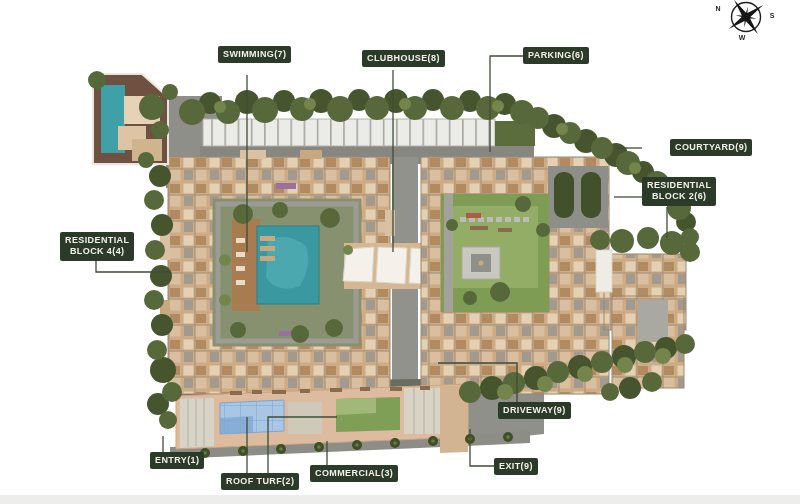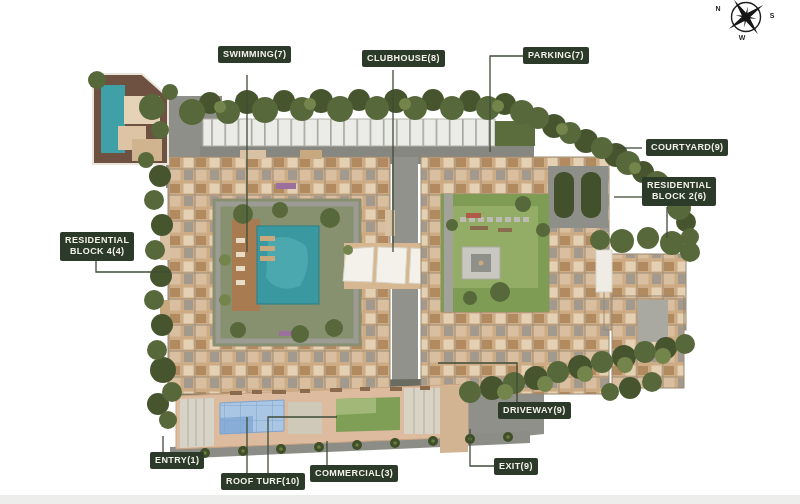--- a/index.html
+++ b/index.html
@@ -311,32 +311,32 @@
       <path d="M0,-21 L2.5,-3.5 L7.5,-7.5 L3.5,-2.5 L21,0 L3.5,2.5 L7.5,7.5 L2.5,3.5 L0,21 L-2.5,3.5 L-7.5,7.5 L-3.5,2.5 L-21,0 L-3.5,-2.5 L-7.5,-7.5 L-2.5,-3.5 Z" fill="#161616"></path>
     </g>
     <text x="718" y="11" font-size="7" font-weight="bold" fill="#1e1e1e" text-anchor="middle">N</text>
     <text x="772" y="18" font-size="7" font-weight="bold" fill="#1e1e1e" text-anchor="middle">S</text>
     <text x="742" y="40" font-size="7" font-weight="bold" fill="#1e1e1e" text-anchor="middle">W</text>
   </g>
 </svg>
 
 <div class="tag" style="left:218px;top:46px">SWIMMING(7)</div>
 <div class="tag" style="left:362px;top:50px">CLUBHOUSE(8)</div>
-<div class="tag" style="left:523px;top:47px">PARKING(7)</div>
-<div class="tag" style="left:646px;top:139px">COURTYARD(9)</div>
+<div class="tag" style="left:523px;top:47px">PARKING(6)</div>
+<div class="tag" style="left:670px;top:139px">COURTYARD(9)</div>
 
 <div class="tag two" style="left:642px;top:177px">
   <span>RESIDENTIAL</span>
   <span>BLOCK 2(6)</span>
 </div>
 
 <div class="tag two" style="left:60px;top:232px">
   <span>RESIDENTIAL</span>
   <span>BLOCK 4(4)</span>
 </div>
 
 <div class="tag" style="left:498px;top:402px">DRIVEWAY(9)</div>
 <div class="tag" style="left:150px;top:452px">ENTRY(1)</div>
-<div class="tag" style="left:221px;top:473px">ROOF TURF(10)</div>
+<div class="tag" style="left:221px;top:473px">ROOF TURF(2)</div>
 <div class="tag" style="left:310px;top:465px">COMMERCIAL(3)</div>
 <div class="tag" style="left:494px;top:458px">EXIT(9)</div>
 
 </div>
 
 </body></html>

